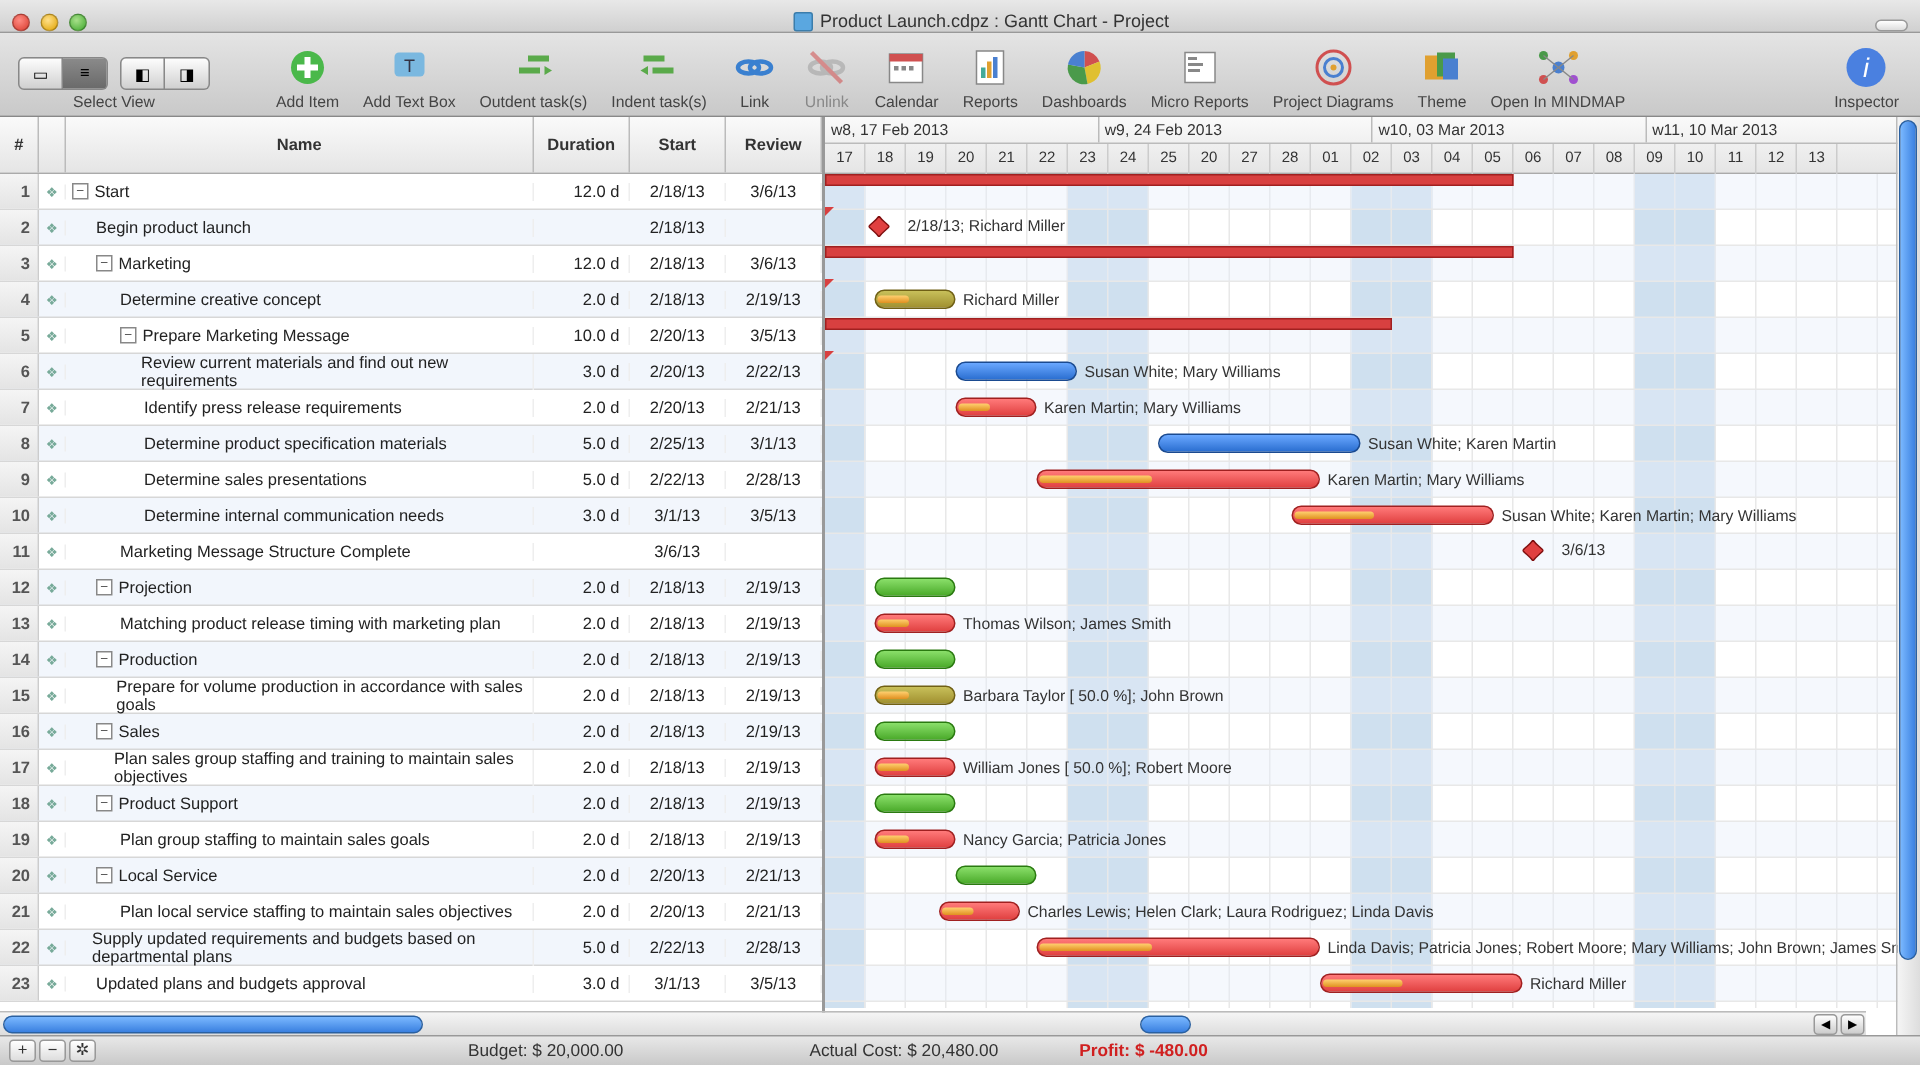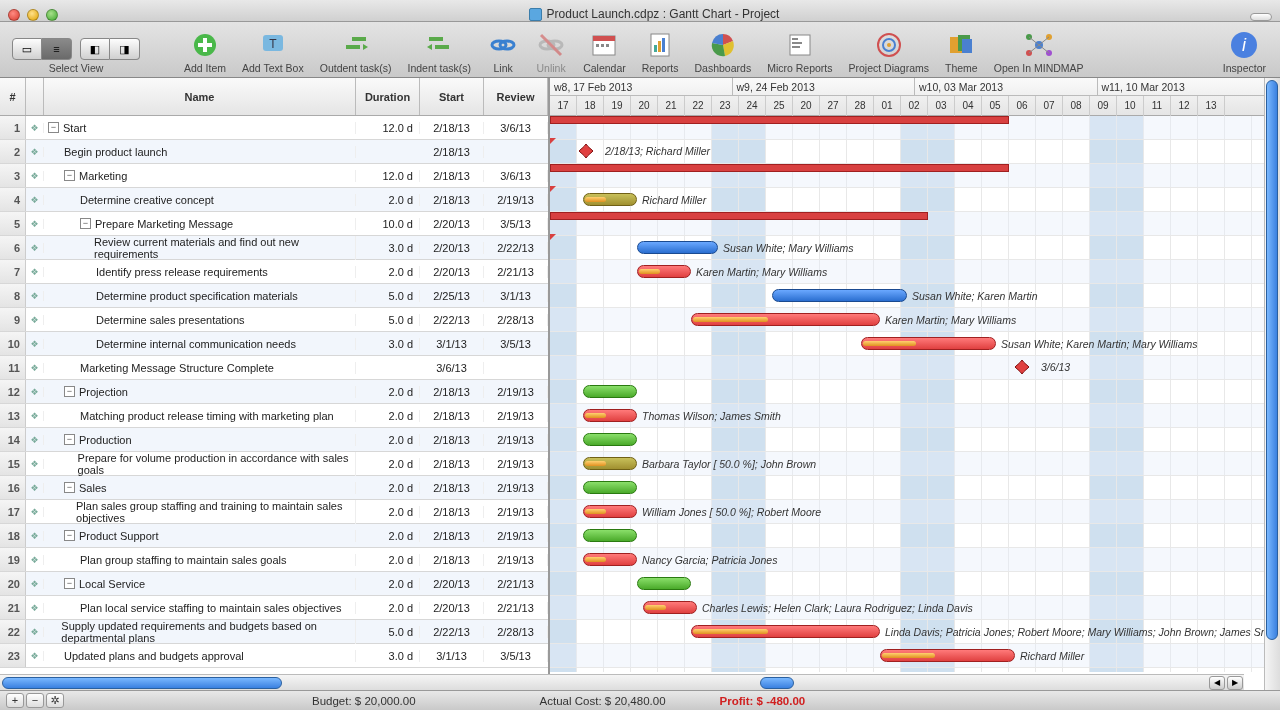--- a/index.html
+++ b/index.html
@@ -70,21 +70,21 @@
 .bar{position:absolute; height:13px; border-radius:7px; top:5px;}
 .bar-summary{height:8px; background:#d84040; border:1px solid #a02020; top:7px; border-radius:0;}
 .bar-summary::before, .bar-summary::after{content:''; position:absolute; bottom:-5px; width:0; height:0; border-top:6px solid #d84040;}
 .bar-summary::before{left:0; border-right:6px solid transparent;}
 .bar-summary::after{right:0; border-left:6px solid transparent;}
 .bar-task-red{background:linear-gradient(#ff7a7a,#e04040); border:1px solid #a02020;}
 .bar-task-blue{background:linear-gradient(#6aa8ff,#2a6ed0); border:1px solid #1a4a90;}
 .bar-task-green{background:linear-gradient(#8adf6a,#4aaa2a); border:1px solid #2a7a10;}
 .bar-task-olive{background:linear-gradient(#c8c05a,#a09030); border:1px solid #706015;}
 .bar-prog{position:absolute; left:1px; top:3px; bottom:3px; background:linear-gradient(#ffd070,#e09020); border-radius:4px;}
-.bar-label{position:absolute; left:100%; margin-left:6px; top:0; font-size:10.5px; white-space:nowrap; color:#333; line-height:13px;font-style:italic;}
+.bar-label{position:absolute; left:100%; margin-left:6px; top:0; font-size:10.5px; white-space:nowrap; color:#333; line-height:13px;}
 .milestone{width:14px; height:14px; position:absolute; top:4px;}
 .milestone svg{width:14px;height:14px;}
 
 
 .hscroll{position:absolute; bottom:0; left:0; right:36px; height:16px; background:linear-gradient(#f5f5f5,#ddd); border-top:1px solid #bbb; display:flex; align-items:center;}
 .hscroll .thumb{height:12px; background:linear-gradient(#7ab8ff,#3a80e0); border:1px solid #2a60a0; border-radius:6px;}
 .hscroll .arrow{width:16px; height:14px; background:linear-gradient(#fff,#ccc); border:1px solid #999; border-radius:3px; margin:0 1px; font-size:8px; text-align:center; line-height:12px;}
 .vscroll{position:absolute; top:78px; right:0; bottom:20px; width:16px; background:linear-gradient(90deg,#f5f5f5,#ddd); border-left:1px solid #bbb;}
 .vscroll .thumb{width:12px; margin:1px; background:linear-gradient(90deg,#7ab8ff,#3a80e0); border:1px solid #2a60a0; border-radius:6px;}
 
@@ -711,21 +711,21 @@
         <div class="grow" style="top: 432px;">
           <div class="bar bar-task-red" style="left: 33px; width: 54px;">
             <div class="bar-prog" style="width: 40%;"></div>
             <div class="bar-label">Nancy Garcia; Patricia Jones</div>
           </div>
         </div>
         <div class="grow" style="top: 456px;">
           <div class="bar bar-task-green" style="left: 87px; width: 54px;"></div>
         </div>
         <div class="grow" style="top: 480px;">
-          <div class="bar bar-task-red" style="left: 93px; width: 54px;">
+          <div class="bar bar-task-red" style="left: 76px; width: 54px;">
             <div class="bar-prog" style="width: 40%;"></div>
             <div class="bar-label">Charles Lewis; Helen Clark; Laura Rodriguez; Linda Davis</div>
           </div>
         </div>
         <div class="grow" style="top: 504px;">
           <div class="bar bar-task-red" style="left: 141px; width: 189px;">
             <div class="bar-prog" style="width: 40%;"></div>
             <div class="bar-label">Linda Davis; Patricia Jones; Robert Moore; Mary Williams; John Brown; James Smith</div>
           </div>
         </div>

